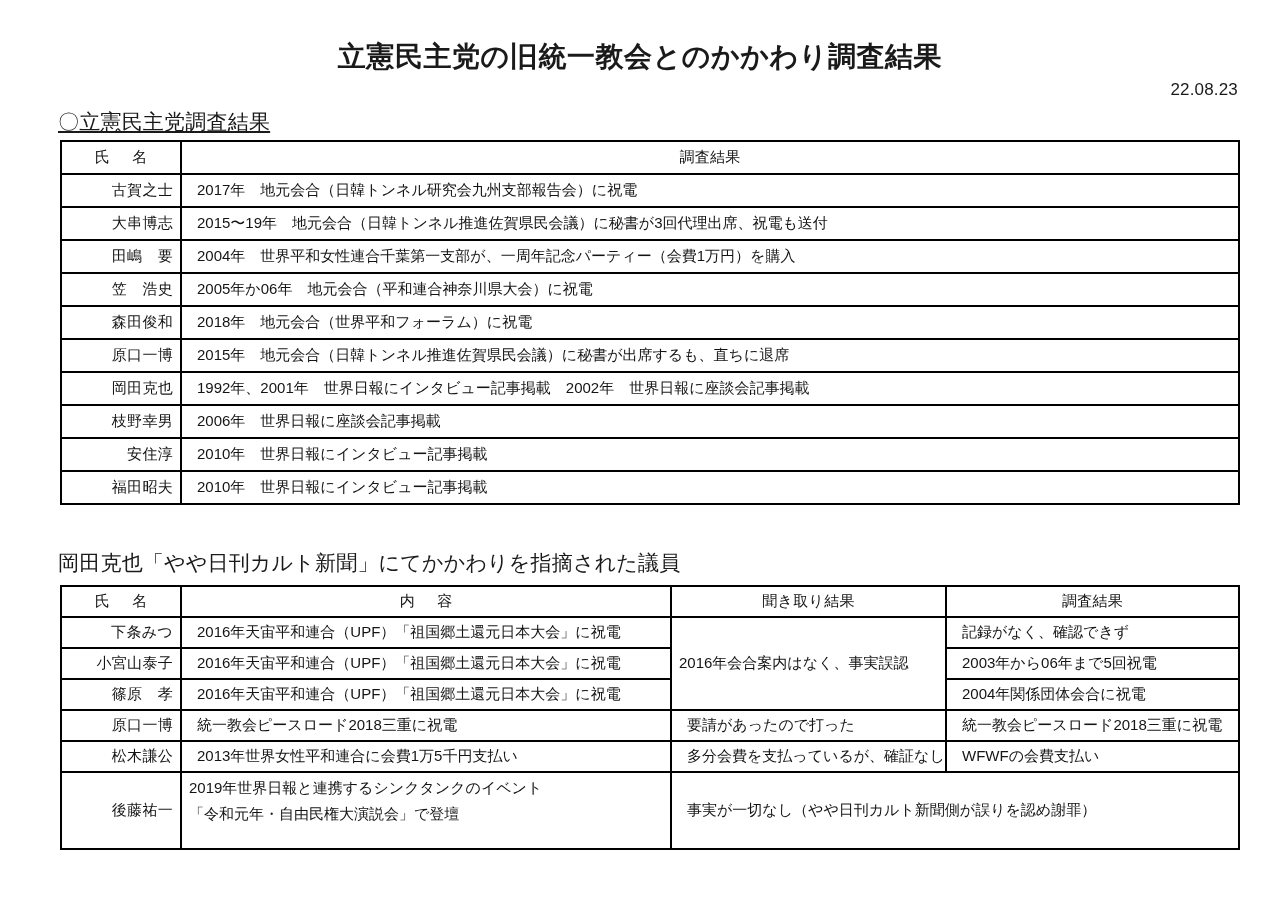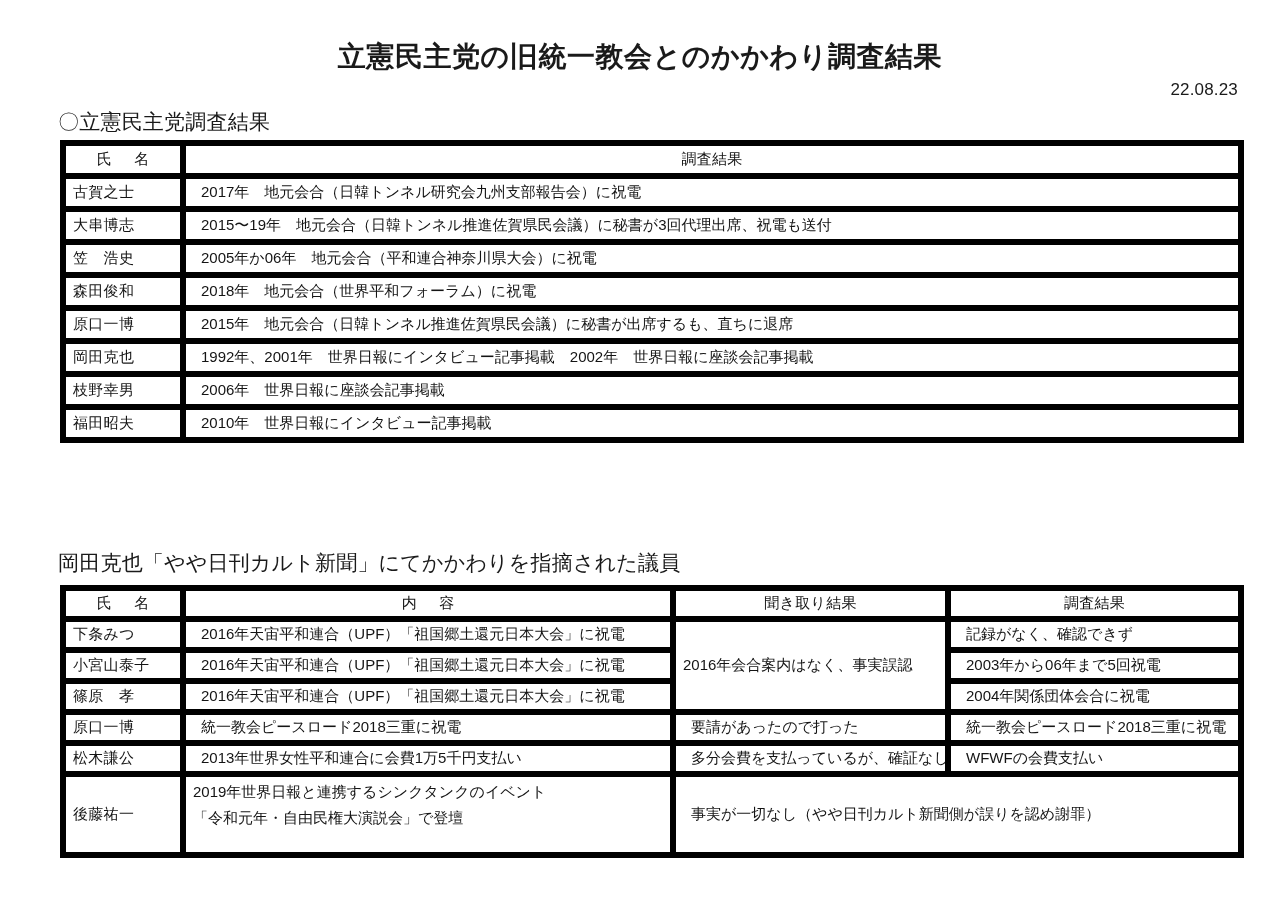--- a/index.html
+++ b/index.html
@@ -46,50 +46,50 @@
 
   
   .section-heading {
     position: absolute;
     font-size: 21px;
     font-weight: 400;
     font-family: "Liberation Sans", "DejaVu Sans", sans-serif;
     letter-spacing: 0.01em;
     white-space: nowrap;
   }
-  #heading-1 { left: 58px; top: 108px; }
+  #heading-1 { left: 58px; top: 108px; text-decoration: underline; }
   #heading-2 { left: 58px; top: 549px; }
 
   
   table.doc-table {
     position: absolute;
     border-collapse: collapse;
     table-layout: fixed;
     font-family: "Liberation Sans", "DejaVu Sans", sans-serif;
     background: #fff;
   }
   table.doc-table td, table.doc-table th {
-    border: 6px solid #000000;
+    border: 2px solid #000000;
     font-weight: 400;
     font-size: 15px;
     padding: 0 7px;
     vertical-align: middle;
     color: #141414;
     line-height: 1.25;
   }
   table.doc-table .hdr {
     text-align: center;
     letter-spacing: 0.25em;
     text-indent: 0.25em;
   }
   table.doc-table .hdr-plain {
     letter-spacing: 0.02em;
   }
   table.doc-table .name-cell {
-    text-align: left;
+    text-align: right;
     letter-spacing: 0.02em;
     white-space: nowrap;
   }
   table.doc-table .body-cell {
     text-align: left;
     white-space: nowrap;
     overflow: hidden;
     padding-left: 15px;
   }
   table.doc-table .multi {
@@ -140,38 +140,46 @@
       </tr>
       <tr>
         <td class="name-cell">古賀之士</td>
         <td class="body-cell">2017年　地元会合（日韓トンネル研究会九州支部報告会）に祝電</td>
       </tr>
       <tr>
         <td class="name-cell">大串博志</td>
         <td class="body-cell">2015〜19年　地元会合（日韓トンネル推進佐賀県民会議）に秘書が3回代理出席、祝電も送付</td>
       </tr>
       <tr>
+        <td class="name-cell">田嶋　要</td>
+        <td class="body-cell">2004年　世界平和女性連合千葉第一支部が、一周年記念パーティー（会費1万円）を購入</td>
+      </tr>
+      <tr>
         <td class="name-cell">笠　浩史</td>
         <td class="body-cell">2005年か06年　地元会合（平和連合神奈川県大会）に祝電</td>
       </tr>
       <tr>
         <td class="name-cell">森田俊和</td>
         <td class="body-cell">2018年　地元会合（世界平和フォーラム）に祝電</td>
       </tr>
       <tr>
         <td class="name-cell">原口一博</td>
         <td class="body-cell">2015年　地元会合（日韓トンネル推進佐賀県民会議）に秘書が出席するも、直ちに退席</td>
       </tr>
       <tr>
         <td class="name-cell">岡田克也</td>
         <td class="body-cell">1992年、2001年　世界日報にインタビュー記事掲載　2002年　世界日報に座談会記事掲載</td>
       </tr>
       <tr>
         <td class="name-cell">枝野幸男</td>
         <td class="body-cell">2006年　世界日報に座談会記事掲載</td>
+      </tr>
+      <tr>
+        <td class="name-cell">安住淳</td>
+        <td class="body-cell">2010年　世界日報にインタビュー記事掲載</td>
       </tr>
       <tr>
         <td class="name-cell">福田昭夫</td>
         <td class="body-cell">2010年　世界日報にインタビュー記事掲載</td>
       </tr>
     </tbody>
   </table>
 
   <div class="section-heading" id="heading-2">岡田克也「やや日刊カルト新聞」にてかかわりを指摘された議員</div>
 

